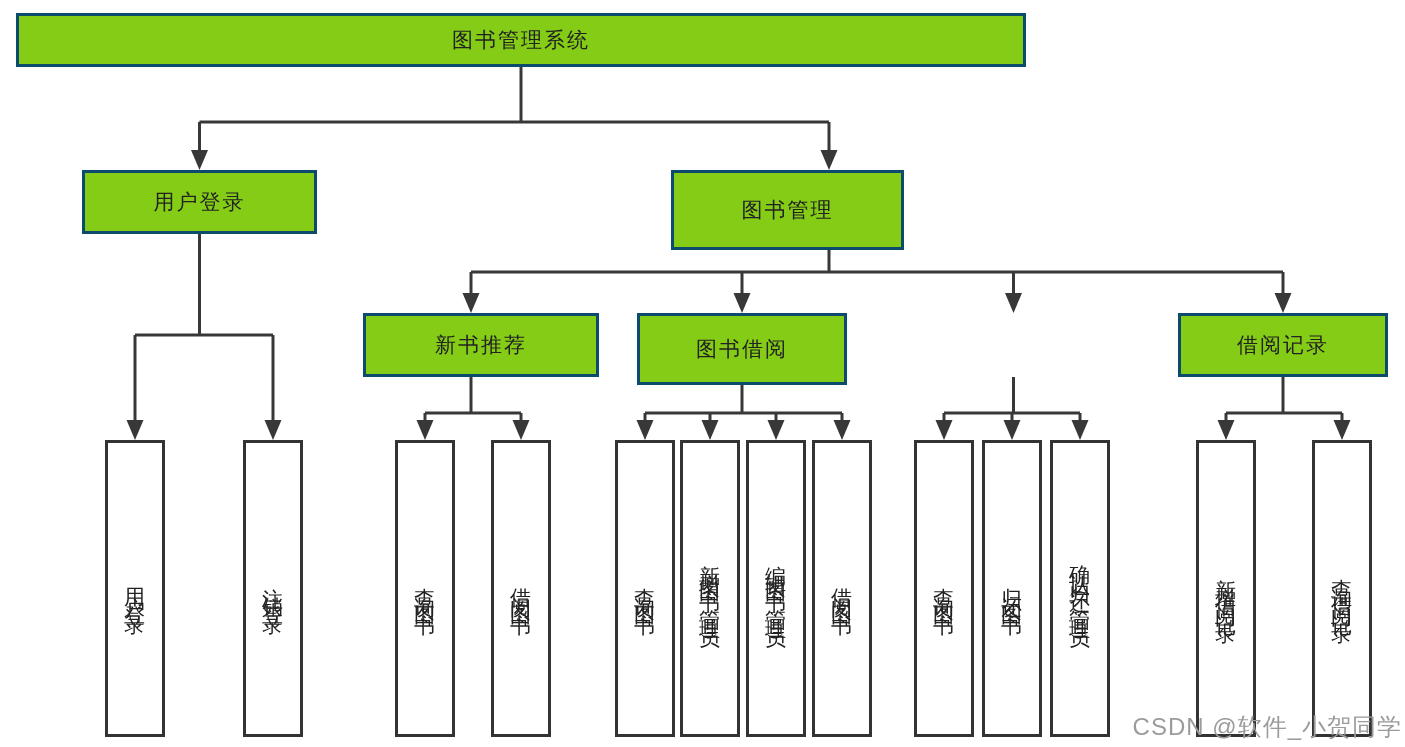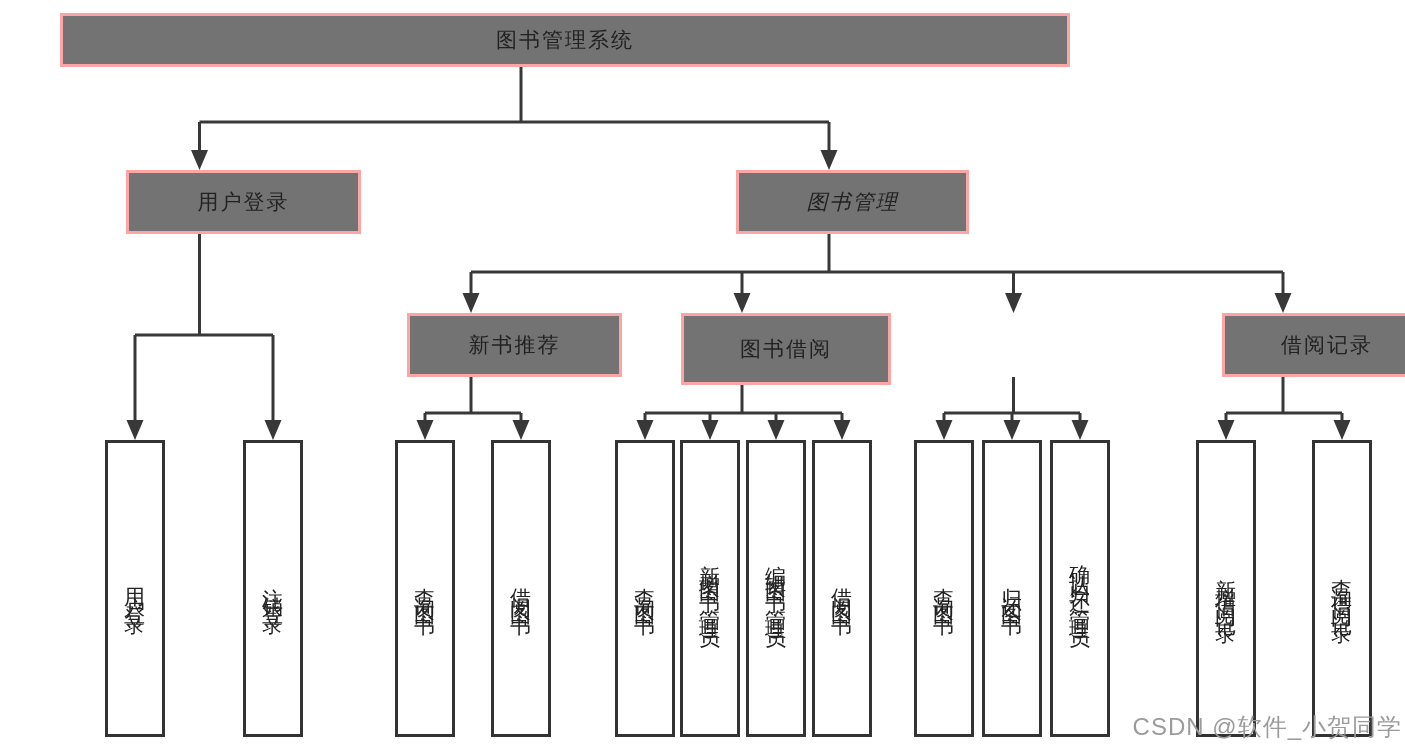--- a/index.html
+++ b/index.html
@@ -25,31 +25,30 @@
     stroke: #383838;
     stroke-width: 3;
     fill: none;
   }
   svg.wires polygon {
     fill: #383838;
     stroke: none;
   }
   .node {
     position: absolute;
-    background: #737373;
-    border: 3px solid #fca5a5;
+    background: #84cc16;
+    border: 3px solid #0c4a6e;
     display: flex;
     align-items: center;
     justify-content: center;
     z-index: 2;
     font-size: 21px;
     letter-spacing: 2px;
     color: #222222;
     white-space: nowrap;
-    margin-left: 44px;
   }
   .leaf {
     position: absolute;
     background: #ffffff;
     border: 3px solid #333333;
     display: flex;
     align-items: center;
     justify-content: center;
     z-index: 2;
     top: 440px;
@@ -156,25 +155,25 @@
     </g>
   </svg>
 
   <div class="node" style="left:16px; top:13px; width:1010px; height:54px;">
     <span>图书管理系统</span>
   </div>
 
   <div class="node" style="left:82px; top:170px; width:235px; height:64px;">
     <span>用户登录</span>
   </div>
-  <div class="node" style="left:692px; top:170px; width:233px; height:64px;font-style:italic;">
+  <div class="node" style="left:671px; top:170px; width:233px; height:80px;">
     <span>图书管理</span>
   </div>
 
-  <div class="node" style="left:363px; top:313px; width:215px; height:64px;text-align:right;">
+  <div class="node" style="left:363px; top:313px; width:236px; height:64px;text-align:right;">
     <span>新书推荐</span>
   </div>
   <div class="node" style="left:637px; top:313px; width:210px; height:72px;">
     <span>图书借阅</span>
   </div>
   <div class="node" style="left:1178px; top:313px; width:210px; height:64px;">
     <span>借阅记录</span>
   </div>
 
   <div class="leaf" style="left:105px;">

